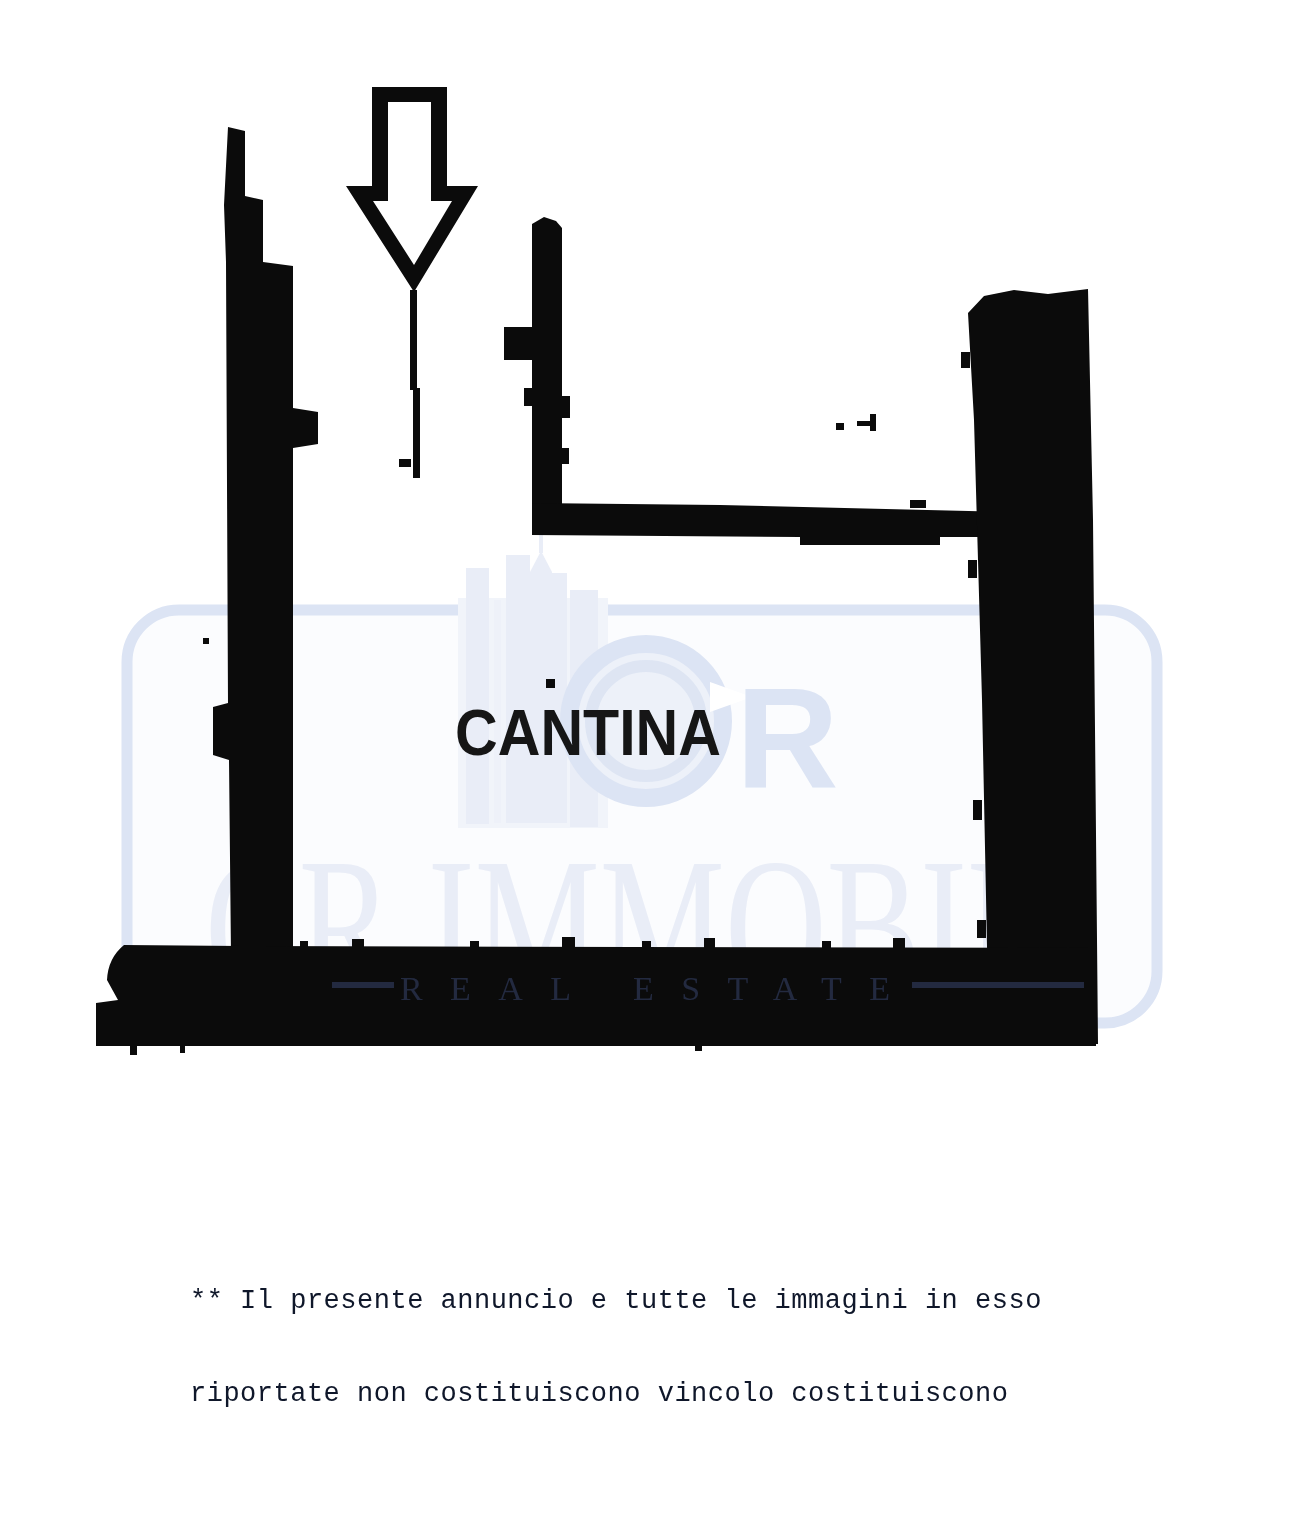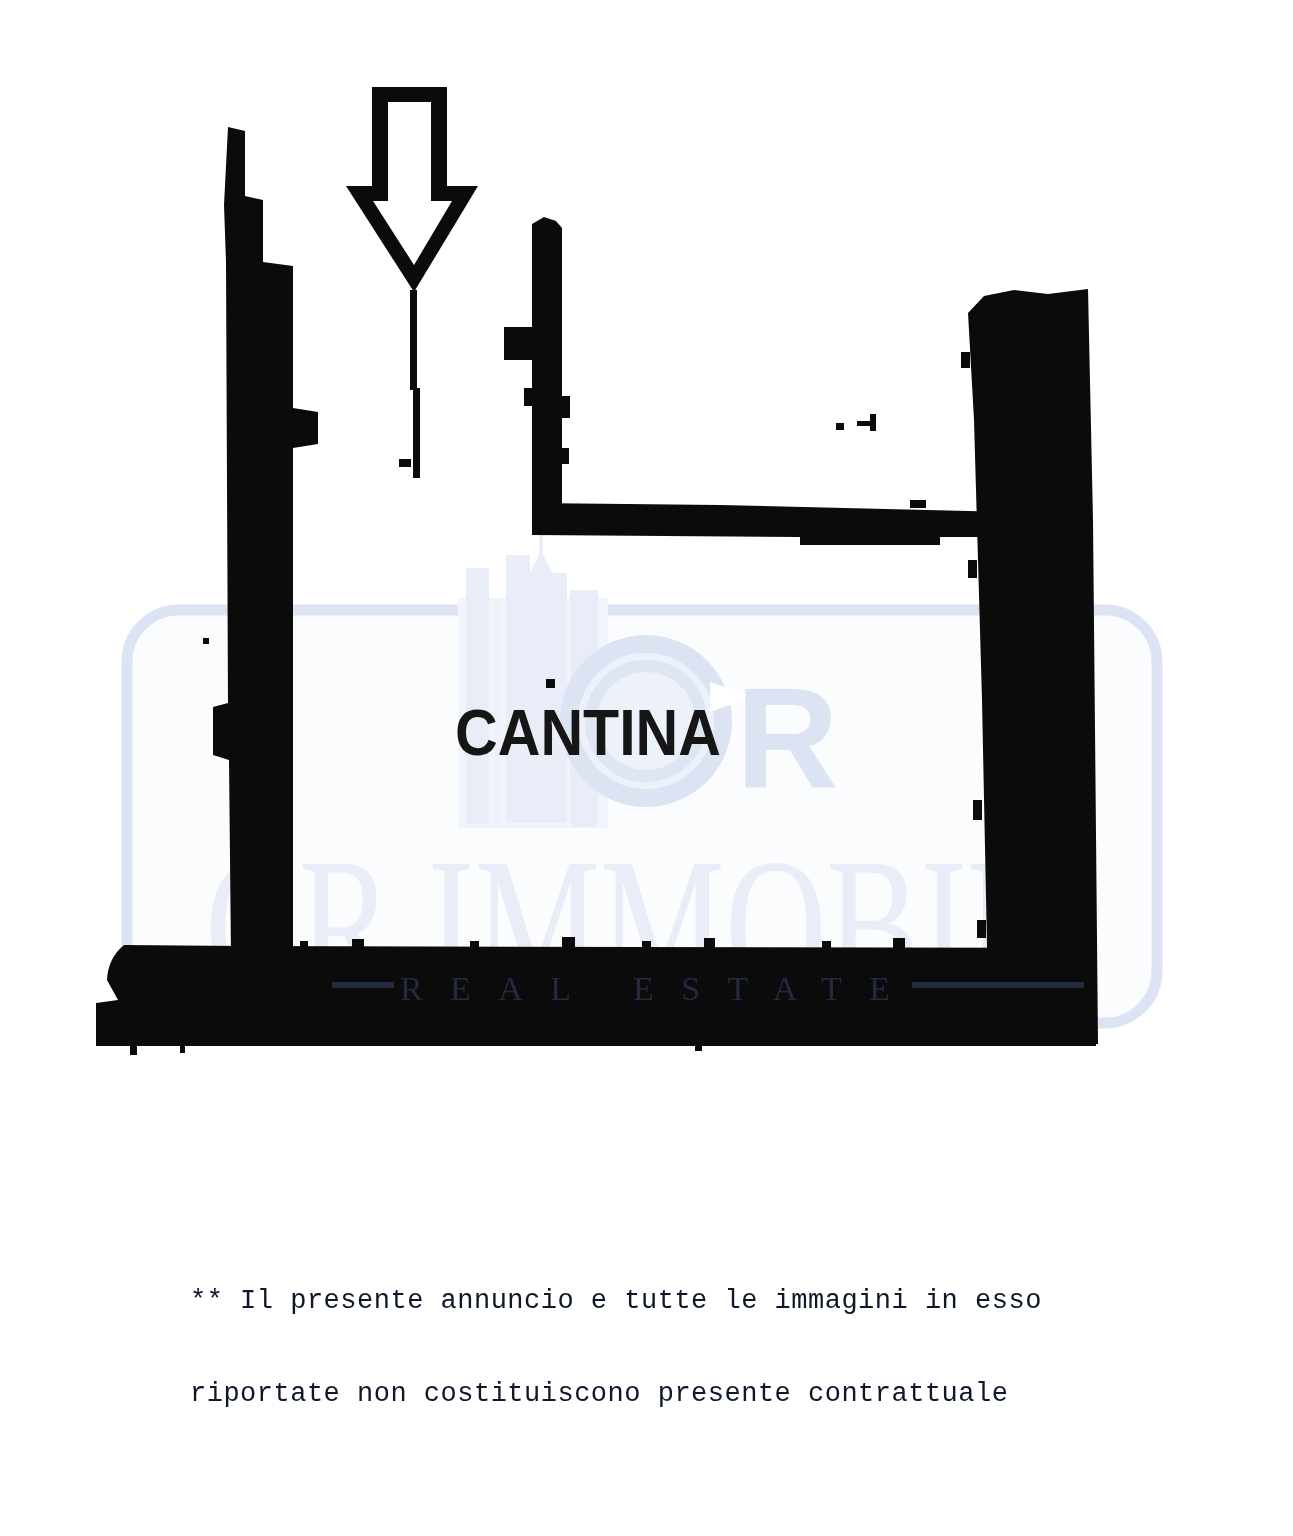--- a/index.html
+++ b/index.html
@@ -120,16 +120,16 @@
 
     <g>
       <rect x="332" y="982" width="62" height="6" fill="#232a40"></rect>
       <rect x="912" y="982" width="172" height="6" fill="#232a40"></rect>
       <text x="400" y="1000" font-size="34" font-family="Liberation Serif, serif" letter-spacing="15" textLength="505" lengthAdjust="spacing" fill="#232a40">REAL ESTATE</text>
     </g>
   </svg>
 
   <div id="disclaimer">
     <div>** Il presente annuncio e tutte le immagini in esso</div>
-    <div>riportate non costituiscono presente contrattuale</div>
+    <div>riportate non costituiscono vincolo costituiscono</div>
   </div>
 
 </div>
 
 </body></html>

